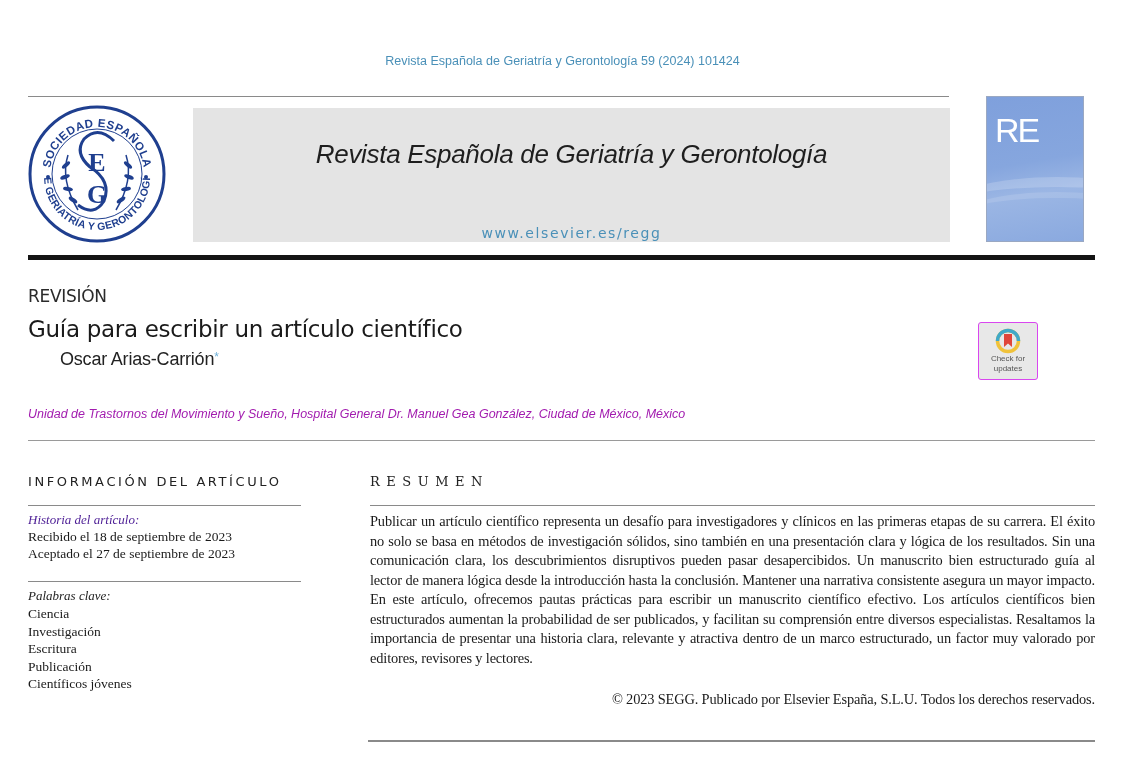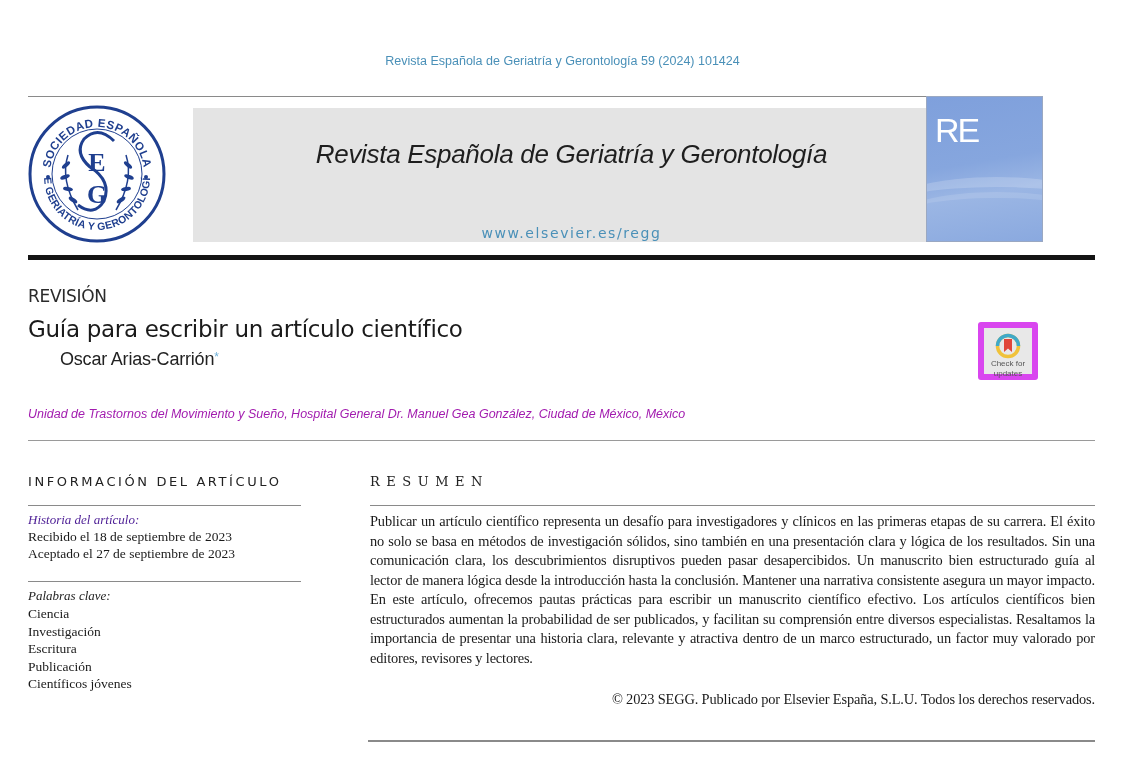--- a/index.html
+++ b/index.html
@@ -22,21 +22,21 @@
       position: absolute; left: 0; top: 0; width: 100%; text-align: center;
       font-family: "Liberation Sans", sans-serif; font-style: italic; font-size: 26px;
       letter-spacing: -0.3px; color: #1e1e1e; line-height: 28px; margin-top: 32px;
     }
     .banner-url {
       position: absolute; left: 0; bottom: 1px; width: 100%; text-align: center;
       font-family: "DejaVu Sans", sans-serif; font-size: 14px; letter-spacing: 1.6px; color: #4a90b8;
     }
 
     .cover {
-      position: absolute; left: 926px; top: 96px; width: 117px; height: 146px;
+      position: absolute; left: 986px; top: 96px; width: 98px; height: 146px;
       background: linear-gradient(170deg, #7fa0dc 0%, #86a6de 45%, #9bb6e4 65%, #8aa9df 100%);
       border: 1px solid #9aa8c2; overflow: hidden; text-align: center;
     }
     .cover-re {
       position: absolute; left: 8px; top: 14px; font-family: "Liberation Sans", sans-serif;
       font-size: 34px; color: #ffffff; font-weight: 300; letter-spacing: -2px;
     }
     .cover-gg {
       position: absolute; left: 44px; top: 6px; font-family: "Liberation Sans", sans-serif;
       font-size: 46px; color: #ffffff; font-weight: bold; letter-spacing: -4px;
@@ -61,21 +61,21 @@
       font-size: 23px; color: #1a1a1a; letter-spacing: -0.3px;
     }
     .author {
       position: absolute; left: 28px; top: 349px; font-family: Liberation Sans, sans-serif;
       font-size: 18px; color: #222; letter-spacing: -0.2px; margin-left: 32px;
     }
     .author-star { color: #6fb0d8; font-size: 12px; vertical-align: top; position: relative; top: 1px; cursor: pointer; }
 
     .check-updates {
       position: absolute; left: 978px; top: 322px; width: 60px; height: 58px;
-      background: #e8e8e8; border: 6px solid #d946ef; border-radius: 3px; text-align: center;
+      background: #e8e8e8; border: 1px solid #d946ef; border-radius: 3px; text-align: center;
       cursor: pointer;
     }
     .check-updates svg { display: block; margin: 5px auto 0; }
     .check-updates-label {
       font-family: "Liberation Sans", sans-serif; font-size: 8px; line-height: 8.5px; color: #555;
       display: block; margin-top: 1px;
     }
 
     .affiliation {
       position: absolute; left: 28px; top: 407px; font-family: Liberation Sans, sans-serif;

